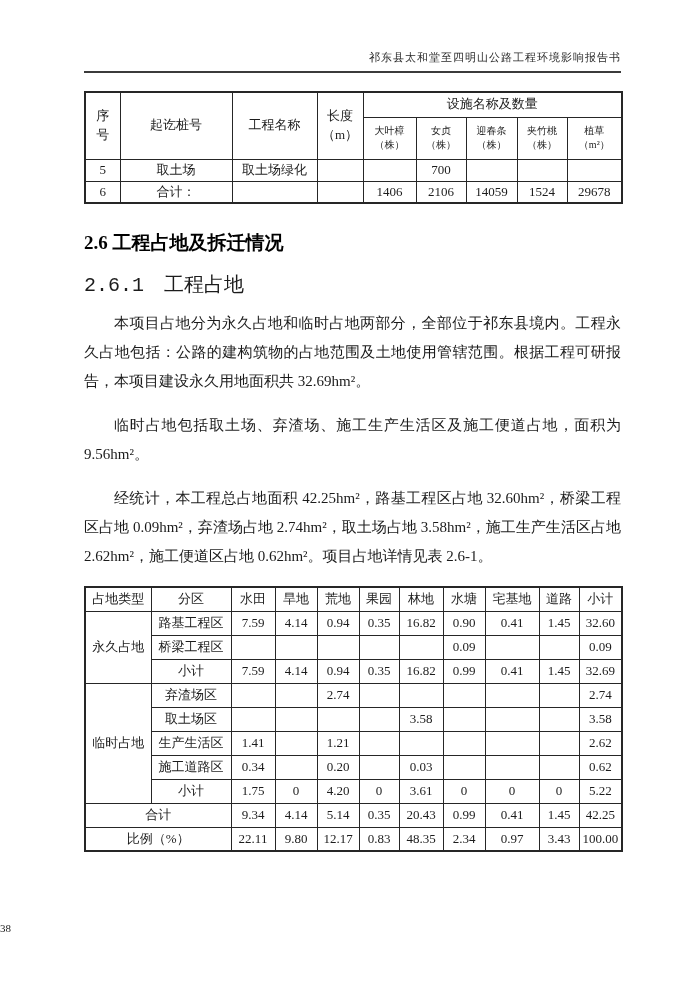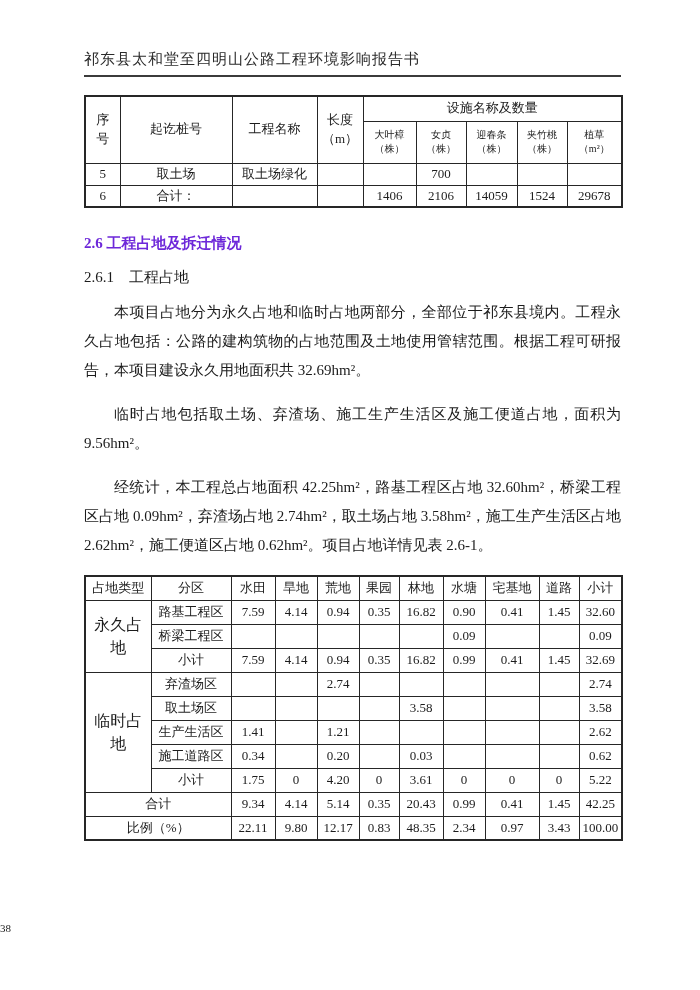--- a/index.html
+++ b/index.html
@@ -7,22 +7,22 @@
   .page {
     width: 700px; height: 990px; position: relative;
     background: #ffffff; overflow: hidden;
     font-family: "Liberation Serif", "DejaVu Serif", serif;
     color: #1c1c1c;
   }
   .content { width: 537px; margin-left: 84px; }
 
   .doc-header {
     padding-top: 50px;
-    text-align: left;
-    font-size: 15px;
+    text-align: right;
+    font-size: 11px;
     letter-spacing: 1px;
     color: #2a2a2a;
   }
   .doc-header .rule {
     margin-top: 6px;
     border-bottom: 2px solid #3b3b3b;
   }
 
   table.tbl {
     width: 100%;
@@ -41,28 +41,29 @@
   }
   .pre { white-space: pre-line; }
 
   #t1 { margin-top: 18px; }
   #t1 tr.h-group td { height: 25px; }
   #t1 tr.h-species td { height: 42px; font-size: 10px; }
   #t1 tr.h-data td { height: 22px; }
 
   .sec-heading {
     margin-top: 26px;
-    font-size: 15px;
+    font-size: 19px;
     font-weight: bold;
-    color: #6d28d9;
+    color: #000000;
   }
   .sub-heading {
     margin-top: 15px;
-    font-size: 15px;
+    font-size: 20px;
     font-weight: normal;
+    font-family: Liberation Mono, monospace;
   }
   .para {
     margin-top: 9px;
     font-size: 15px;
     line-height: 29px;
     text-align: justify;
     text-indent: 2em;
     color: #1b1b1b;
   }
   .para:first-of-type { margin-top: 11px; }
@@ -71,21 +72,21 @@
     margin-top: 10px;
     text-align: center;
     font-size: 14px;
     font-weight: bold;
   }
   .tbl-caption .gap-lg { display: inline-block; width: 54px; }
   .tbl-caption .gap-md { display: inline-block; width: 34px; }
 
   #t2 { margin-top: 7px; }
   #t2 td { height: 24px; }
-  #t2 td.type-cell { font-size: 16px; }
+  #t2 td.type-cell { font-size: 13px; }
 
   .page-number {
     position: absolute;
     top: 922px; left: 0; width: 100%;
     text-align: left;
     font-size: 11px;
     color: #222;
   }
 </style>
 </head>

